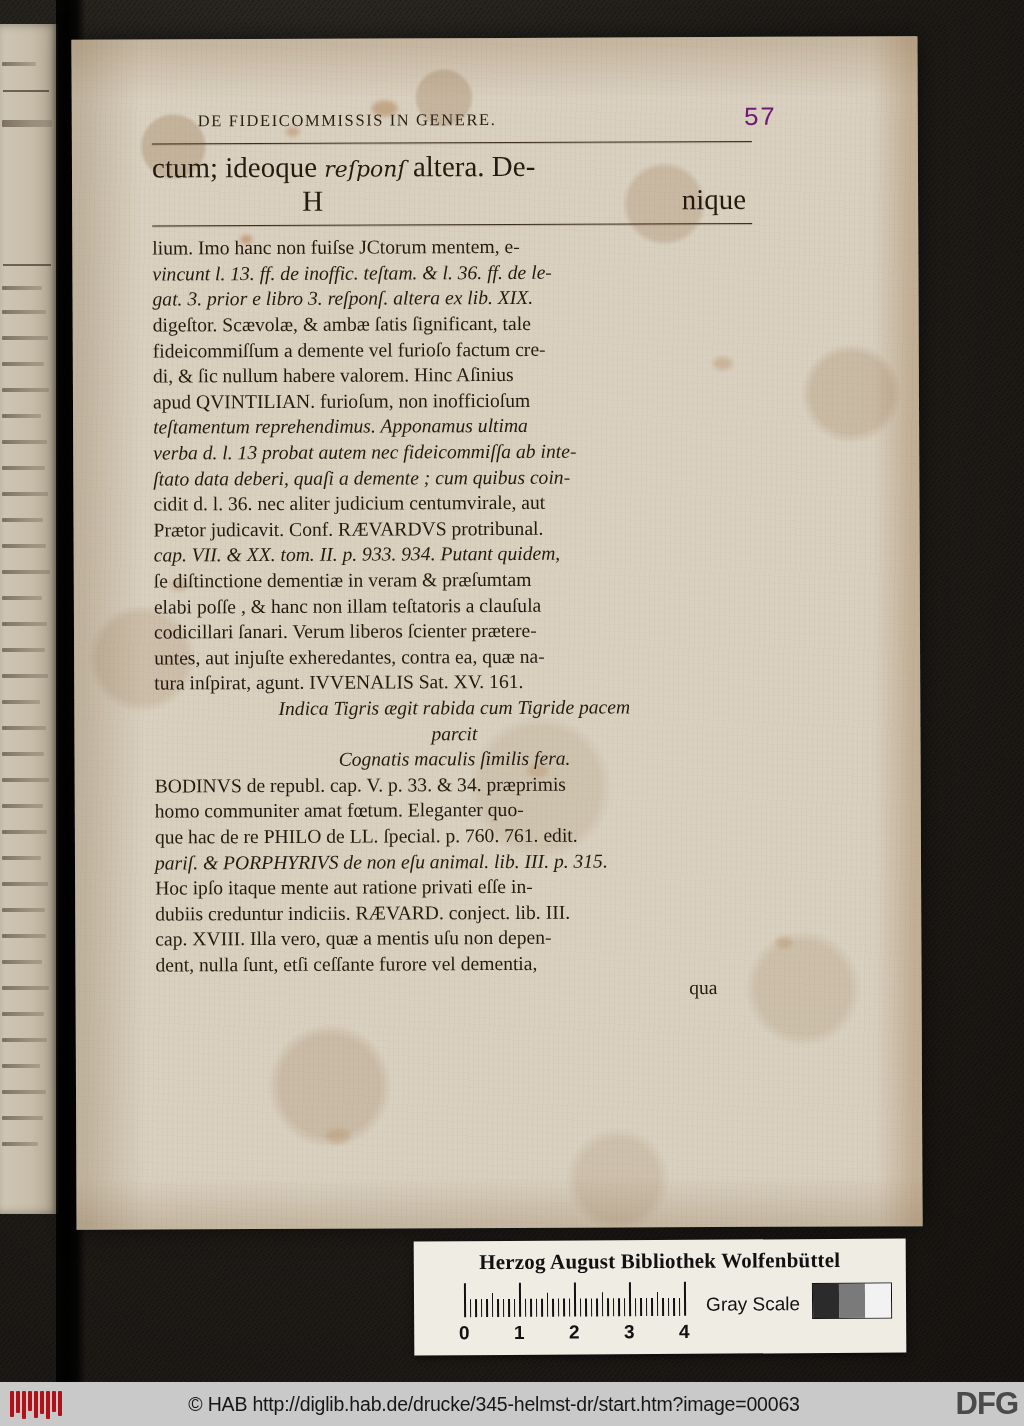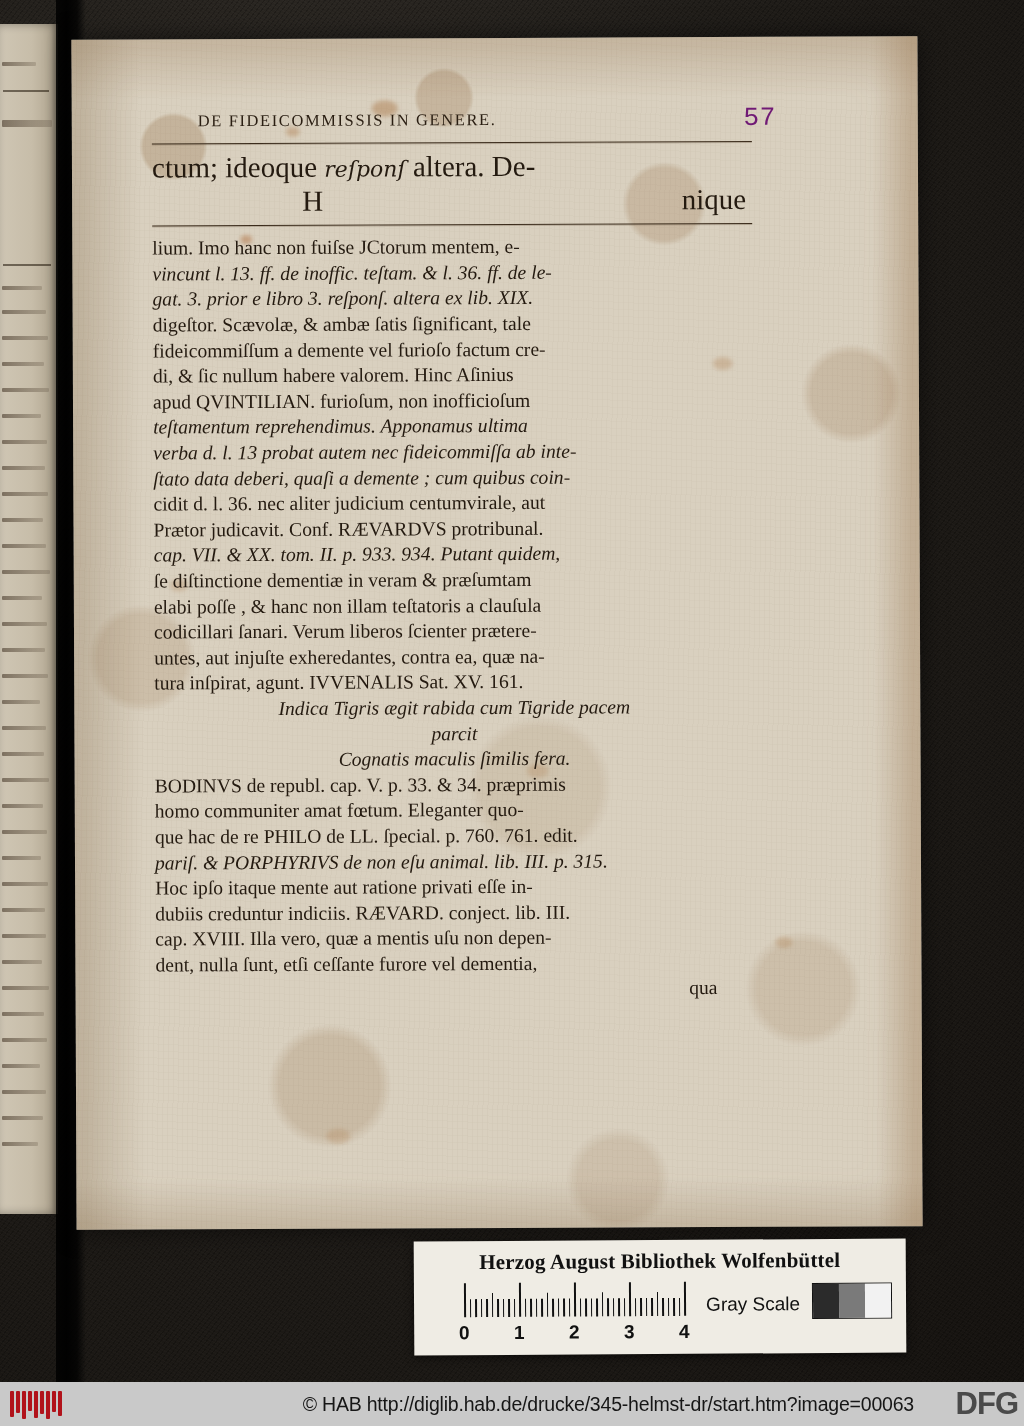--- a/index.html
+++ b/index.html
@@ -165,21 +165,21 @@
     position:absolute;left:0;bottom:0;width:1024px;height:44px;
     background:#c9c9c9;display:flex;align-items:center;
   }
   .hab-mark{
     width:74px;height:44px;flex:0 0 74px;position:relative;overflow:hidden;
   }
   .hab-mark i{
     position:absolute;top:9px;width:4px;background:#b1121a;border-radius:1px;
   }
   .footer-url{
-    flex:1;text-align:right;font-family:"Liberation Sans", sans-serif;
+    flex:1;text-align:center;font-family:"Liberation Sans", sans-serif;
     font-size:19.5px;color:#161616;letter-spacing:-.2px;white-space:nowrap;
   }
   .dfg{
     flex:0 0 104px;text-align:right;padding-right:6px;
     font-family:"Liberation Sans", sans-serif;font-weight:bold;
     font-size:31px;color:#4a4a4a;letter-spacing:-1px;
   }
 </style>
 </head>
 <body>

